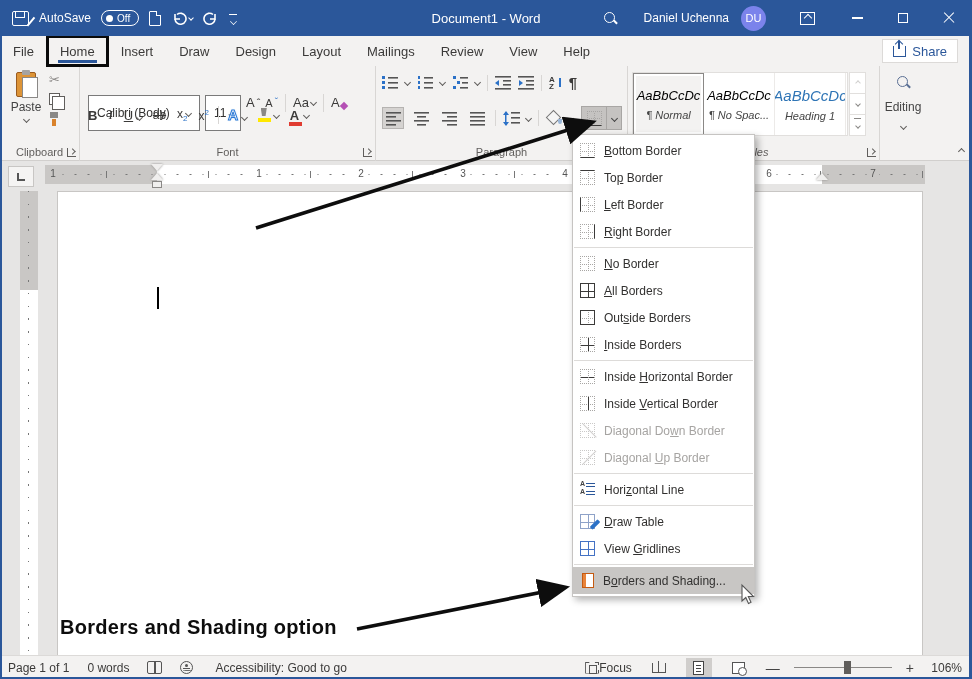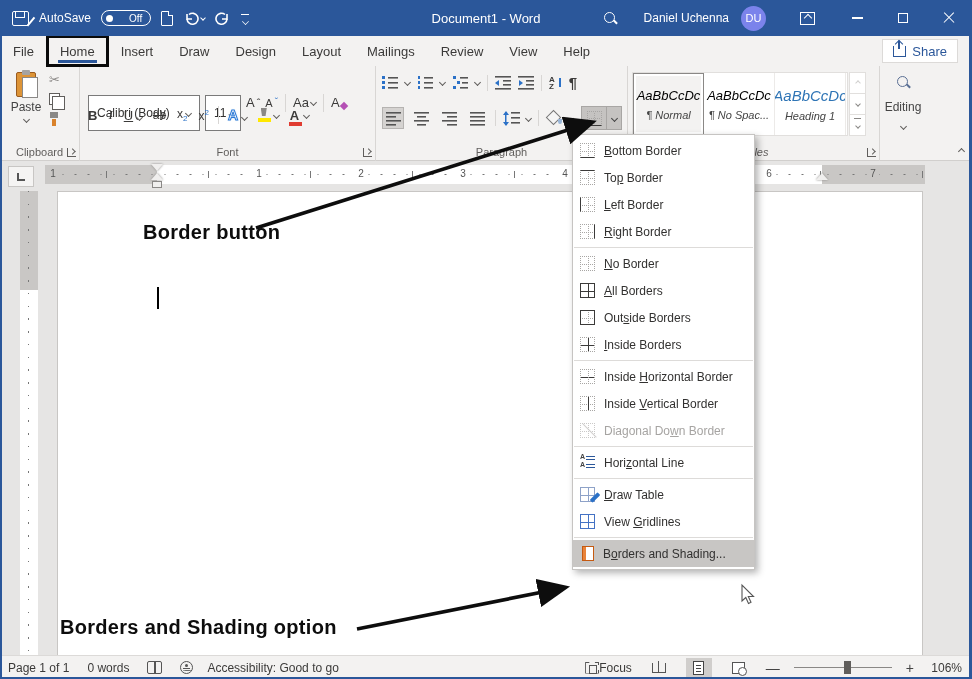--- a/index.html
+++ b/index.html
@@ -6,21 +6,21 @@
   html,body{width:972px;height:679px;overflow:hidden;font-family:"Liberation Sans","DejaVu Sans",sans-serif;background:#e6e5e4;position:relative;}
   .noselect{user-select:none;}
 
   
   .titlebar{position:absolute;left:0;top:0;width:972px;height:36px;background:#2b579a;display:flex;align-items:center;color:#fff;font-size:12px;z-index:30;}
   .qat{display:flex;align-items:center;gap:10px;padding-left:12px;}
   .savebox{width:17px;height:15px;border:1.4px solid #fff;border-radius:2px;position:relative;}
   .savebox::before{content:"";position:absolute;left:2px;top:0px;width:8px;height:5px;border:1px solid #fff;border-top:none;}
   .savebox::after{content:"";position:absolute;right:-4px;bottom:-2px;width:1.6px;height:11px;background:#fff;transform:rotate(40deg);}
   .autosave-label{font-size:12px;}
-  .pill{display:flex;align-items:center;gap:16px;border:1.2px solid #fff;border-radius:9px;height:16px;padding:0 8px 0 4px;font-size:10px;}
+  .pill{display:flex;align-items:center;gap:4px;border:1.2px solid #fff;border-radius:9px;height:16px;padding:0 8px 0 4px;font-size:10px;}
   .pill .dot{width:7px;height:7px;border-radius:50%;background:#fff;}
   .newdoc{width:12px;height:15px;border:1.3px solid #fff;border-radius:1px;position:relative;background:transparent;}
   .newdoc::before{content:"";position:absolute;right:-1px;top:-1px;width:4px;height:4px;background:#2b579a;border-left:1.3px solid #fff;border-bottom:1.3px solid #fff;}
   .tb-icon{display:flex;align-items:center;gap:2px;}
   .chev{display:inline-block;width:5px;height:5px;border-right:1.4px solid currentColor;border-bottom:1.4px solid currentColor;transform:rotate(45deg);}
   .chev-up{transform:rotate(-135deg);}
   .qat-more{display:inline-block;position:relative;width:8px;height:8px;}
   .qat-more::before{content:"";position:absolute;left:0;top:0;width:8px;height:1.3px;background:#fff;}
   .qat-more::after{content:"";position:absolute;left:1px;top:4px;width:6px;height:6px;border-right:1.4px solid #fff;border-bottom:1.4px solid #fff;transform:rotate(45deg) scale(.7);}
   .doc-title{position:absolute;left:0;right:0;top:0;height:36px;display:flex;align-items:center;justify-content:center;font-size:13px;pointer-events:none;}
@@ -491,21 +491,20 @@
   </div>
 
   <div class="vruler">
     <div class="vr-gray"></div>
     <div class="vr-dots"></div>
   </div>
 
   <div class="page"></div>
   <div class="caret"></div>
 
-  <div class="annotation ann1">Border button</div>
   <div class="annotation ann2">Borders and Shading option</div>
 </div>
 
 <div class="menu">
   <div class="mitem">
       <span class="bic i-bottom"></span>
       <span class="mlabel"><u>B</u>ottom Border</span>
     </div>
   <div class="mitem">
       <span class="bic i-top"></span>
@@ -543,20 +542,26 @@
     </div>
   <div class="mitem">
       <span class="bic i-iv"></span>
       <span class="mlabel">Inside <u>V</u>ertical Border</span>
     </div>
   <div class="mitem disabled">
       <span class="bic">
         <i class="diag d-down"></i>
       </span>
       <span class="mlabel">Diagonal Do<u>w</u>n Border</span>
+    </div>
+  <div class="mitem disabled">
+      <span class="bic">
+        <i class="diag d-up"></i>
+      </span>
+      <span class="mlabel">Diagonal <u>U</u>p Border</span>
     </div>
   <div class="msep"></div>
   <div class="mitem">
       <span class="bic i-hl">
         <span class="hl-lines"></span>
       </span>
       <span class="mlabel">Hori<u>z</u>ontal Line</span>
     </div>
   <div class="msep"></div>
   <div class="mitem">
@@ -587,21 +592,21 @@
   <g transform="translate(742,585)">
     <path d="M0,0 L0,16 L3.8,12.5 L6.5,18.5 L9,17.3 L6.3,11.5 L11.5,11.5 Z" fill="#fff" stroke="#555" stroke-width="1.1"></path>
   </g>
 </svg>
 
 <div class="statusbar">
   <div class="sb-left">
     <span>Page 1 of 1</span>
     <span>0 words</span>
     <span class="bookic"></span>
-    <span style="display:flex;align-items:center;gap:14px;justify-content:space-between;">
+    <span style="display:flex;align-items:center;gap:22px;justify-content:space-between;">
       <span class="accic"></span>
       <span>Accessibility: Good to go</span>
     </span>
   </div>
   <div class="sb-right">
     <span style="display:flex;align-items:center;">
       <span class="focusic"></span>
       <span>Focus</span>
     </span>
     <span class="viewbtn">

